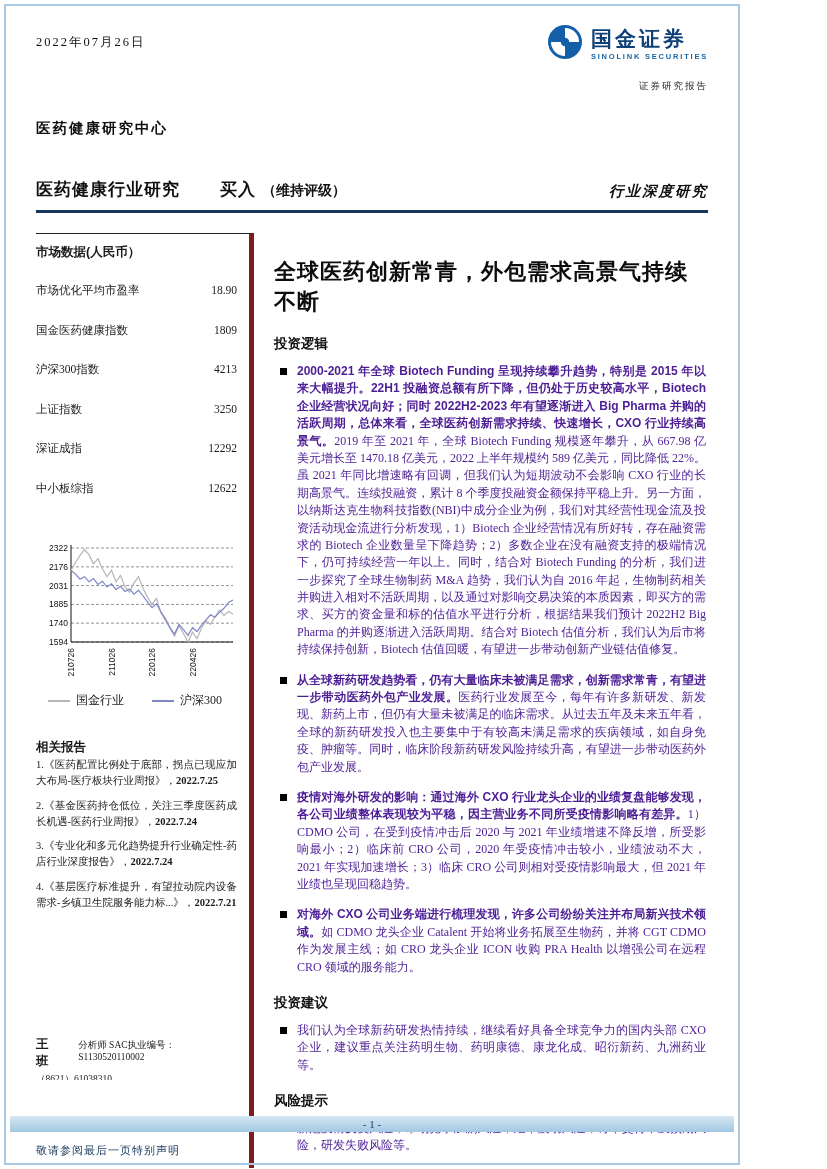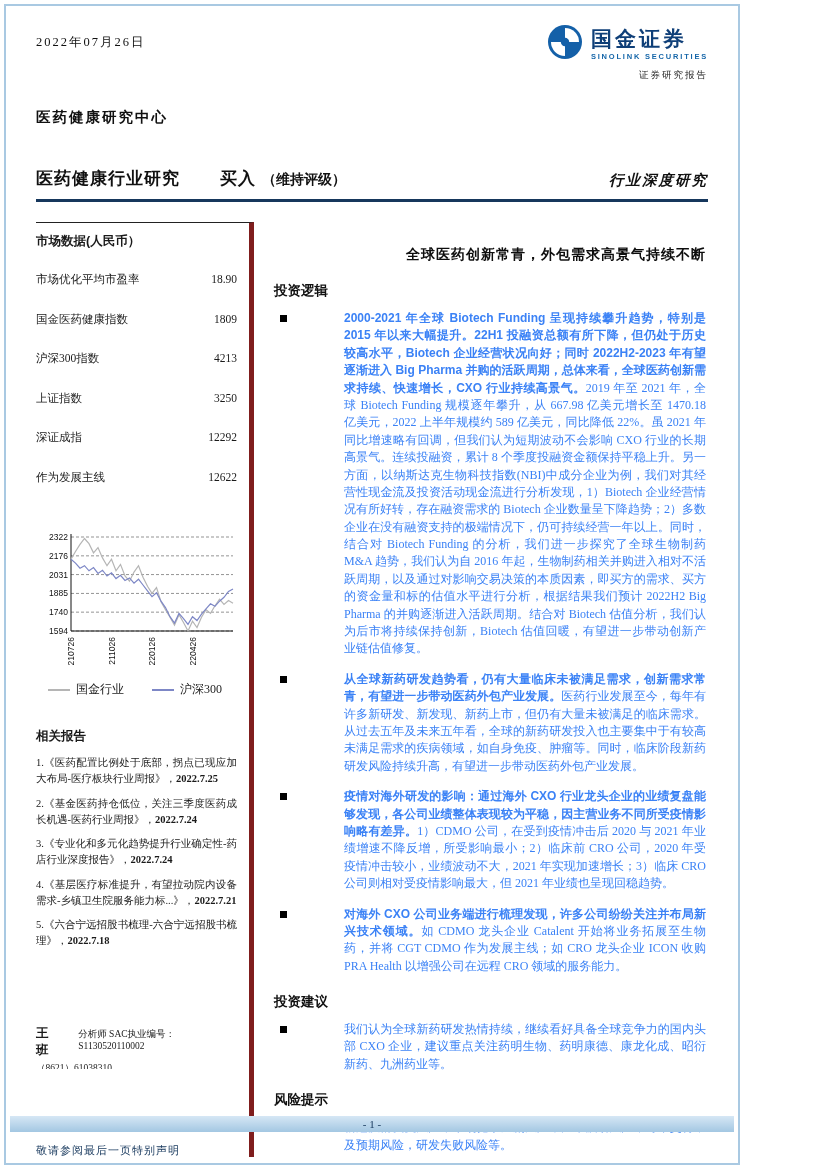--- a/index.html
+++ b/index.html
@@ -13,21 +13,21 @@
   
   .top-row { display:flex; justify-content:space-between; align-items:flex-start; }
   .date { font-size:12.5px; letter-spacing:2px; padding-top:10px; color:#111; }
   .logo-block { text-align:right; }
   .logo-row { display:flex; align-items:center; gap:8px; justify-content:flex-end; }
   .brand { display:flex; flex-direction:column; align-items:flex-start; }
   .brand-cn { font-family:"Liberation Sans","DejaVu Sans",sans-serif; font-weight:700; font-size:21px;
               color:#0f3f78; letter-spacing:3px; line-height:1.1; }
   .brand-en { font-family:"Liberation Sans","DejaVu Sans",sans-serif; font-weight:700; font-size:7.5px;
               color:#1566a9; letter-spacing:1.8px; margin-top:2px; }
-  .tagline { font-size:9.5px; color:#222; margin-top:5px; letter-spacing:2px; }
+  .tagline { font-size:9.5px; color:#222; margin-top:16px; letter-spacing:2px; }
   .center-name { font-family:"Liberation Sans","DejaVu Sans",sans-serif; font-weight:700;
                  font-size:14.5px; margin-top:26px; letter-spacing:2px; color:#111; }
   .title-row { display:flex; justify-content:space-between; align-items:flex-end;
                margin-top:24px; padding-bottom:9px; border-bottom:3px solid #16375c; }
   .title-left { display:flex; align-items:baseline; font-family:"Liberation Sans","DejaVu Sans",sans-serif; font-weight:700; color:#111; }
   .report-title { font-size:17px; letter-spacing:1px; }
   .rating { font-size:17px; margin-left:40px; letter-spacing:1px; }
   .rating-suffix { font-size:14px; margin-left:6px; }
   .report-type { font-weight:700; font-style:italic; font-size:14.5px; letter-spacing:2px; color:#111;margin-top:20px; }
 
@@ -43,39 +43,39 @@
   .md-val { text-align:right; }
 
   
   .chart { margin-top:40px; }
   .legend { display:flex; gap:28px; padding-left:12px; margin-top:2px; align-items:center; }
   .legend-item { display:flex; align-items:center; gap:6px; font-size:12px; color:#222; }
   .swatch { display:inline-block; width:22px; height:2px; background:#999; }
 
   
   .reports { margin-top:30px; }
-  .rp-title { font-family:"Liberation Sans","DejaVu Sans",sans-serif; font-weight:700; font-size:12.5px; margin-bottom:10px; }
+  .rp-title { font-family:"Liberation Sans","DejaVu Sans",sans-serif; font-weight:700; font-size:12.5px; margin-bottom:1px; }
   .report-item { font-size:10.5px; line-height:1.55; margin-bottom:8px; text-align:justify; color:#1a1a1a; }
   .report-item b { font-weight:700; }
 
   
   .analyst { margin-top:auto; }
   .analyst-row { display:flex; align-items:baseline; gap:14px; }
   .analyst-name { font-weight:700; font-size:12.5px; letter-spacing:2px; }
   .analyst-cert { font-size:9.5px; }
   .analyst-clip { height:7px; overflow:hidden; font-size:9.5px; line-height:13px; color:#222; margin-top:3px; }
 
   
-  .main-title { text-align:right; font-weight:700; font-size:14px; letter-spacing:1px;
+  .main-title { text-align:left; font-weight:700; font-size:22px; letter-spacing:1px;
                 margin:24px 0 4px 0; color:#0d0d0d; }
   .sec-h { font-family:"Liberation Sans","DejaVu Sans",sans-serif; font-weight:700; font-size:13.5px;
            margin:18px 0 10px 0; color:#111; }
   .bullet { display:flex; margin-bottom:13px; }
   .sq { width:7px; height:7px; background:#000; flex:0 0 7px; margin:5px 10px 0 6px; }
-  .btext { flex:1; font-size:12px; line-height:1.45; text-align:justify; color:#3b82f6;margin-left:47px; }
+  .btext { flex:1; font-size:12px; line-height:1.45; text-align:justify; color:#4c1d95; }
   .btext b { font-family:"Liberation Sans","DejaVu Sans",sans-serif; font-weight:700; }
 
   
   .footer-bar { position:absolute; left:10px; right:10px; bottom:37px; height:16px;
                 background:linear-gradient(#d6e7f5,#a3c7e2); text-align:center;
                 font-size:11px; line-height:16px; color:#16375c; z-index:6; }
   .disclaimer { position:absolute; left:36px; bottom:11px; font-size:11px; letter-spacing:1px;
                 color:#16375c; z-index:6; }
 </style>
 </head>
@@ -136,21 +136,21 @@
           </div>
           <div class="md-row">
             <span>上证指数</span>
             <span class="md-val">3250</span>
           </div>
           <div class="md-row">
             <span>深证成指</span>
             <span class="md-val">12292</span>
           </div>
           <div class="md-row">
-            <span>作为发展主线</span>
+            <span>中小板综指</span>
             <span class="md-val">12622</span>
           </div>
         </div>
 
         <div class="chart">
           <svg id="trend-svg" width="201" height="148" viewBox="0 0 201 148">
               <line x1="35" y1="10" x2="197" y2="10" stroke="#666" stroke-width="0.7" stroke-dasharray="3,2"></line>
               <text x="32" y="13" text-anchor="end" font-size="8.5" fill="#111" font-family="Liberation Sans, sans-serif">2322</text>
               <line x1="35" y1="28.85164835164835" x2="197" y2="28.85164835164835" stroke="#666" stroke-width="0.7" stroke-dasharray="3,2"></line>
               <text x="32" y="31.85164835164835" text-anchor="end" font-size="8.5" fill="#111" font-family="Liberation Sans, sans-serif">2176</text>
@@ -182,21 +182,20 @@
             </span>
           </div>
         </div>
 
         <div class="reports">
           <div class="rp-title">相关报告</div>
           <p class="report-item"><span>1.《医药配置比例处于底部，拐点已现应加大布局-医疗板块行业周报》，</span><b>2022.7.25</b></p>
           <p class="report-item"><span>2.《基金医药持仓低位，关注三季度医药成长机遇-医药行业周报》，</span><b>2022.7.24</b></p>
           <p class="report-item"><span>3.《专业化和多元化趋势提升行业确定性-药店行业深度报告》，</span><b>2022.7.24</b></p>
           <p class="report-item"><span>4.《基层医疗标准提升，有望拉动院内设备需求-乡镇卫生院服务能力标...》，</span><b>2022.7.21</b></p>
-          <p class="report-item"><span>5.《六合宁远招股书梳理-六合宁远招股书梳理》，</span><b>2022.7.18</b></p>
         </div>
 
         <div class="analyst">
           <div class="analyst-row">
             <span class="analyst-name">王班</span>
             <span class="analyst-cert">分析师 SAC执业编号：S1130520110002</span>
           </div>
           <div class="analyst-clip">（8621）61038310</div>
         </div>
       </div>

